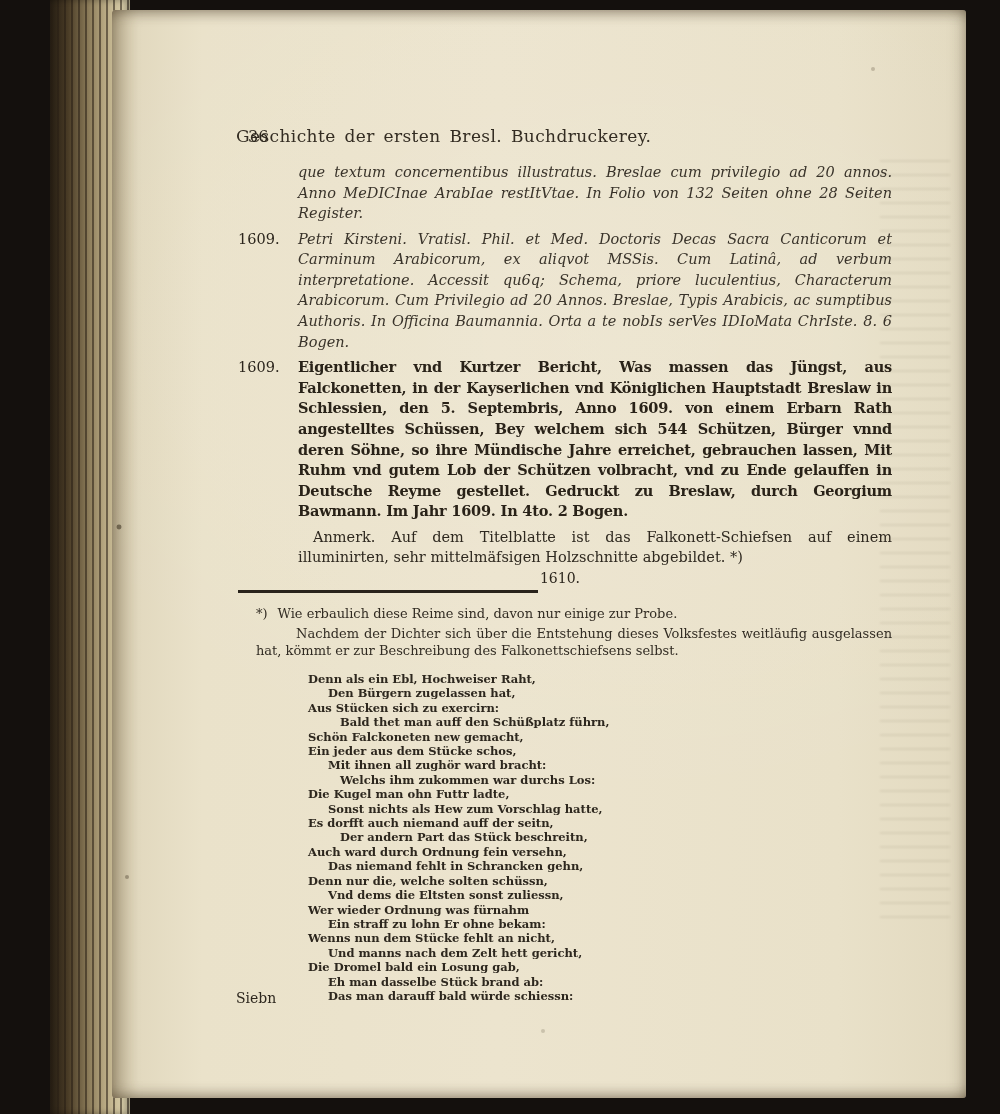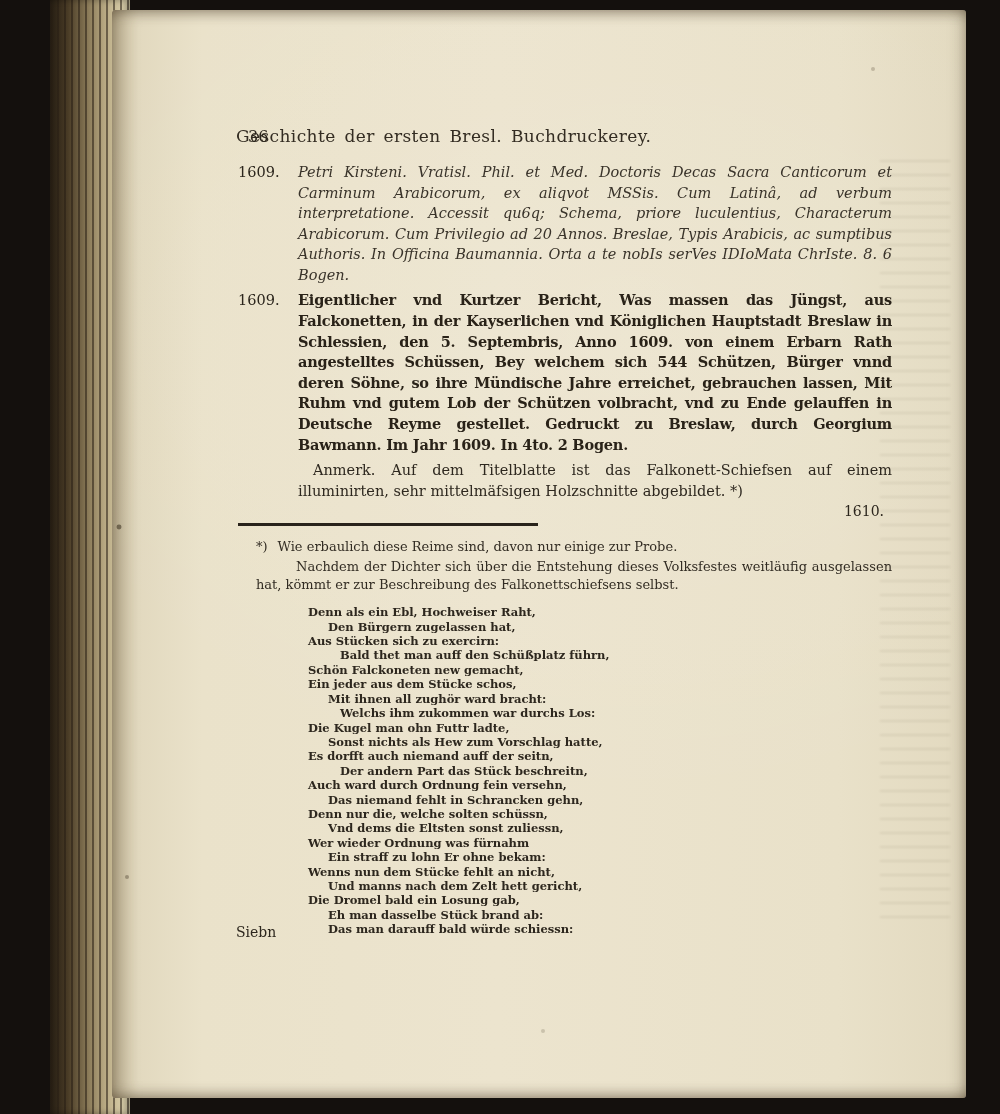--- a/index.html
+++ b/index.html
@@ -49,21 +49,21 @@
   .header{position:relative;height:24px;margin-bottom:12px;}
   .page-num{position:absolute;left:12px;top:1px;font-size:16px;}
   .title{display:block;text-align:left;font-size:17px;letter-spacing:.4px;word-spacing:3px;color:#332c22;}
   
   .entry{position:relative;padding-left:62px;text-align:justify;font-size:14.5px;line-height:1.42;margin-bottom:5px;}
   .entry .year{position:absolute;left:2px;top:0;font-style:normal;font-size:14.5px;color:#2b251c;}
   .entry.latin .entry-text{font-style:italic;color:#39332a;}
   .entry.fraktur .entry-text{font-weight:bold;letter-spacing:-.2px;color:#292218;}
   
   .anmerk{margin:0 0 2px 0;padding-left:62px;text-indent:15px;text-align:justify;font-size:14.5px;line-height:1.42;color:#2e281f;}
-  .next-year{text-align:right;padding-right:8px;font-size:14px;margin:2px 0 4px 0;}
+  .next-year{text-align:center;padding-right:8px;font-size:14px;margin:2px 0 4px 0;}
   
   .fn-rule{width:300px;height:3px;background:#29231b;margin:4px 0 12px 2px;}
   .footnote{padding-left:20px;font-size:13px;line-height:1.36;color:#322c23;}
   .fn-p1 .fn-marker{padding-right:10px;}
   .fn-p2{text-indent:40px;text-align:justify;margin-top:2px;}
   
   .poem{margin-top:12px;font-size:11.5px;line-height:14.4px;font-weight:bold;color:#2d271e;}
   .poem-line{white-space:nowrap;}
   .poem-line.ind0{margin-left:72px;}
   .poem-line.ind1{margin-left:92px;}
@@ -82,20 +82,24 @@
 
     <div class="content">
 
       <div class="header">
         <span class="page-num">36</span>
         <span class="title">Geschichte der ersten Bresl. Buchdruckerey.</span>
       </div>
 
       <div>
 
+      <div class="entry latin">
+          <span class="year"></span>
+          <span class="entry-text">que textum concernentibus illustratus.  Breslae cum privilegio ad 20 annos.  Anno MeDICInae ArabIae restItVtae.  In Folio von 132 Seiten ohne 28 Seiten Register.</span>
+        </div>
           <div class="entry latin">
           <span class="year">1609.</span>
           <span class="entry-text">Petri Kirsteni.  Vratisl. Phil. et Med. Doctoris Decas Sacra Canticorum et Carminum Arabicorum, ex aliqvot MSSis.  Cum Latinâ, ad verbum interpretatione.  Accessit qu6q; Schema, priore luculentius, Characterum Arabicorum. Cum Privilegio ad 20 Annos.  Breslae, Typis Arabicis, ac sumptibus Authoris. In Officina Baumannia.  Orta a te nobIs serVes IDIoMata ChrIste. 8. 6 Bogen.</span>
         </div>
           <div class="entry fraktur">
           <span class="year">1609.</span>
           <span class="entry-text">Eigentlicher vnd Kurtzer Bericht, Was massen das Jüngst, aus Falckonetten, in der Kayserlichen vnd Königlichen Hauptstadt Breslaw in Schlessien, den 5. Septembris, Anno 1609. von einem Erbarn Rath angestelltes Schüssen, Bey welchem sich 544 Schützen, Bürger vnnd deren Söhne, so ihre Mündische Jahre erreichet, gebrauchen lassen, Mit Ruhm vnd gutem Lob der Schützen volbracht, vnd zu Ende gelauffen in Deutsche Reyme gestellet. Gedruckt zu Breslaw, durch Georgium Bawmann. Im Jahr 1609. In 4to. 2 Bogen.</span>
         </div>
         </div>
 

